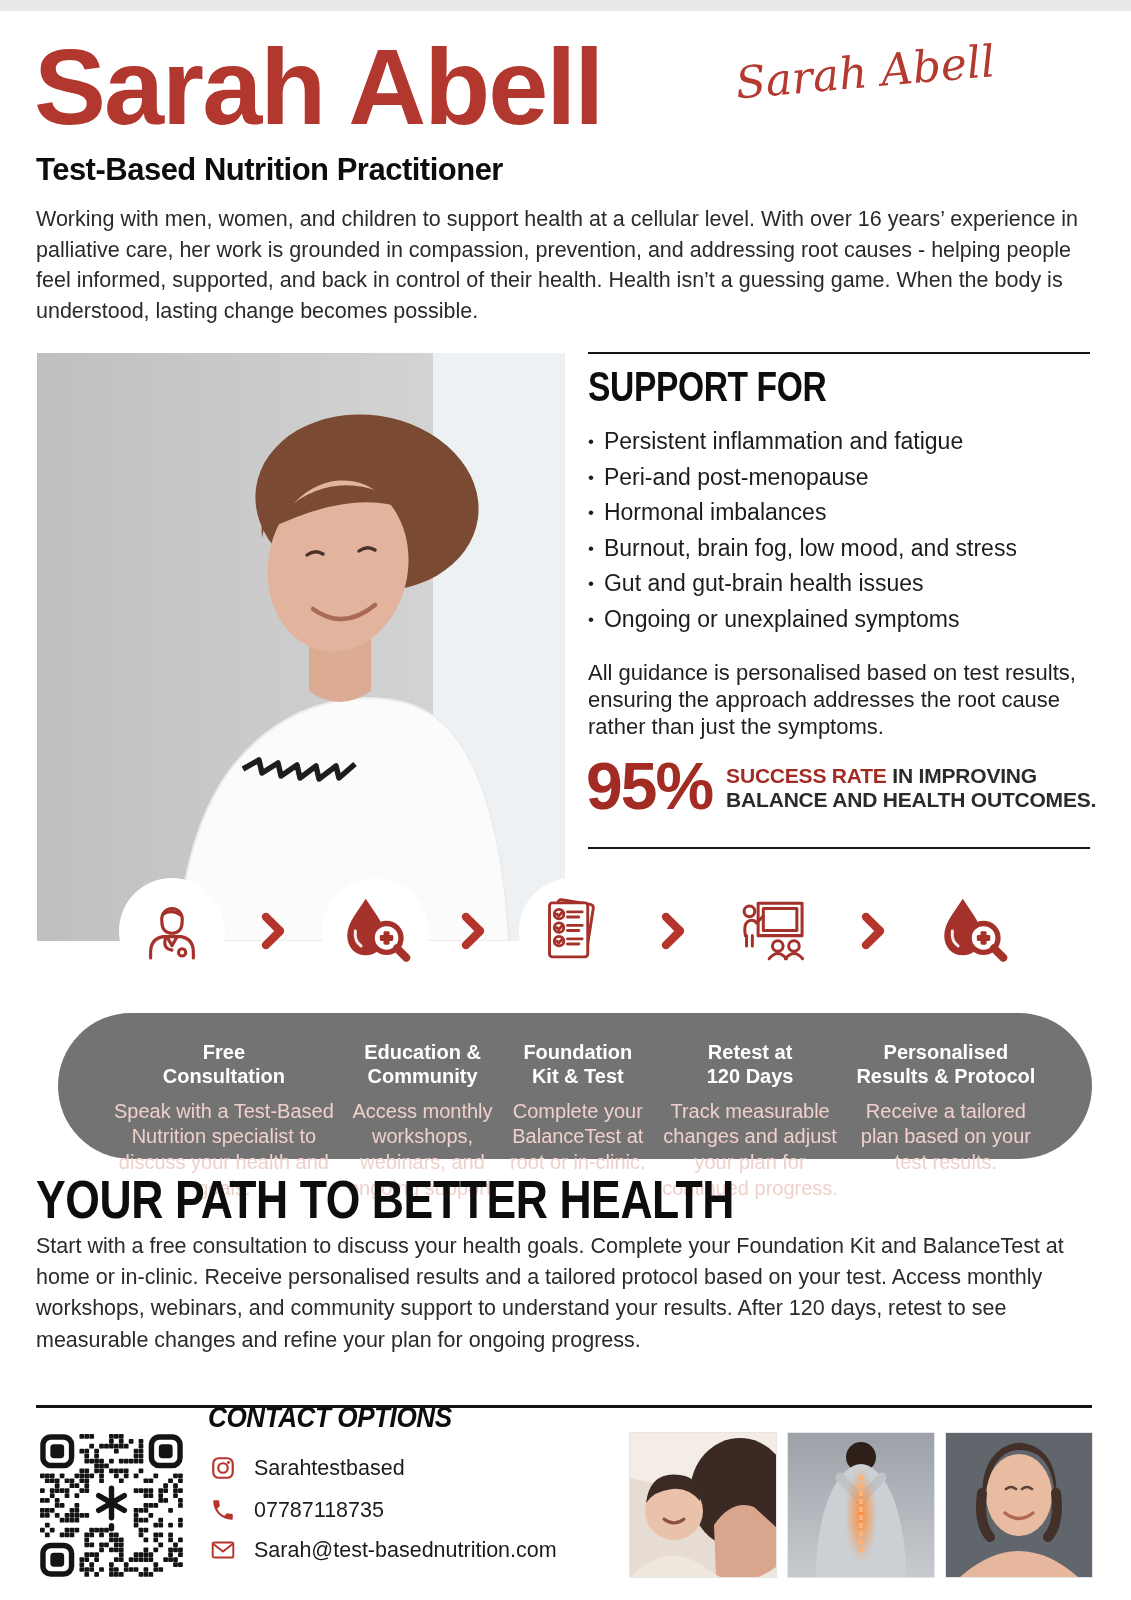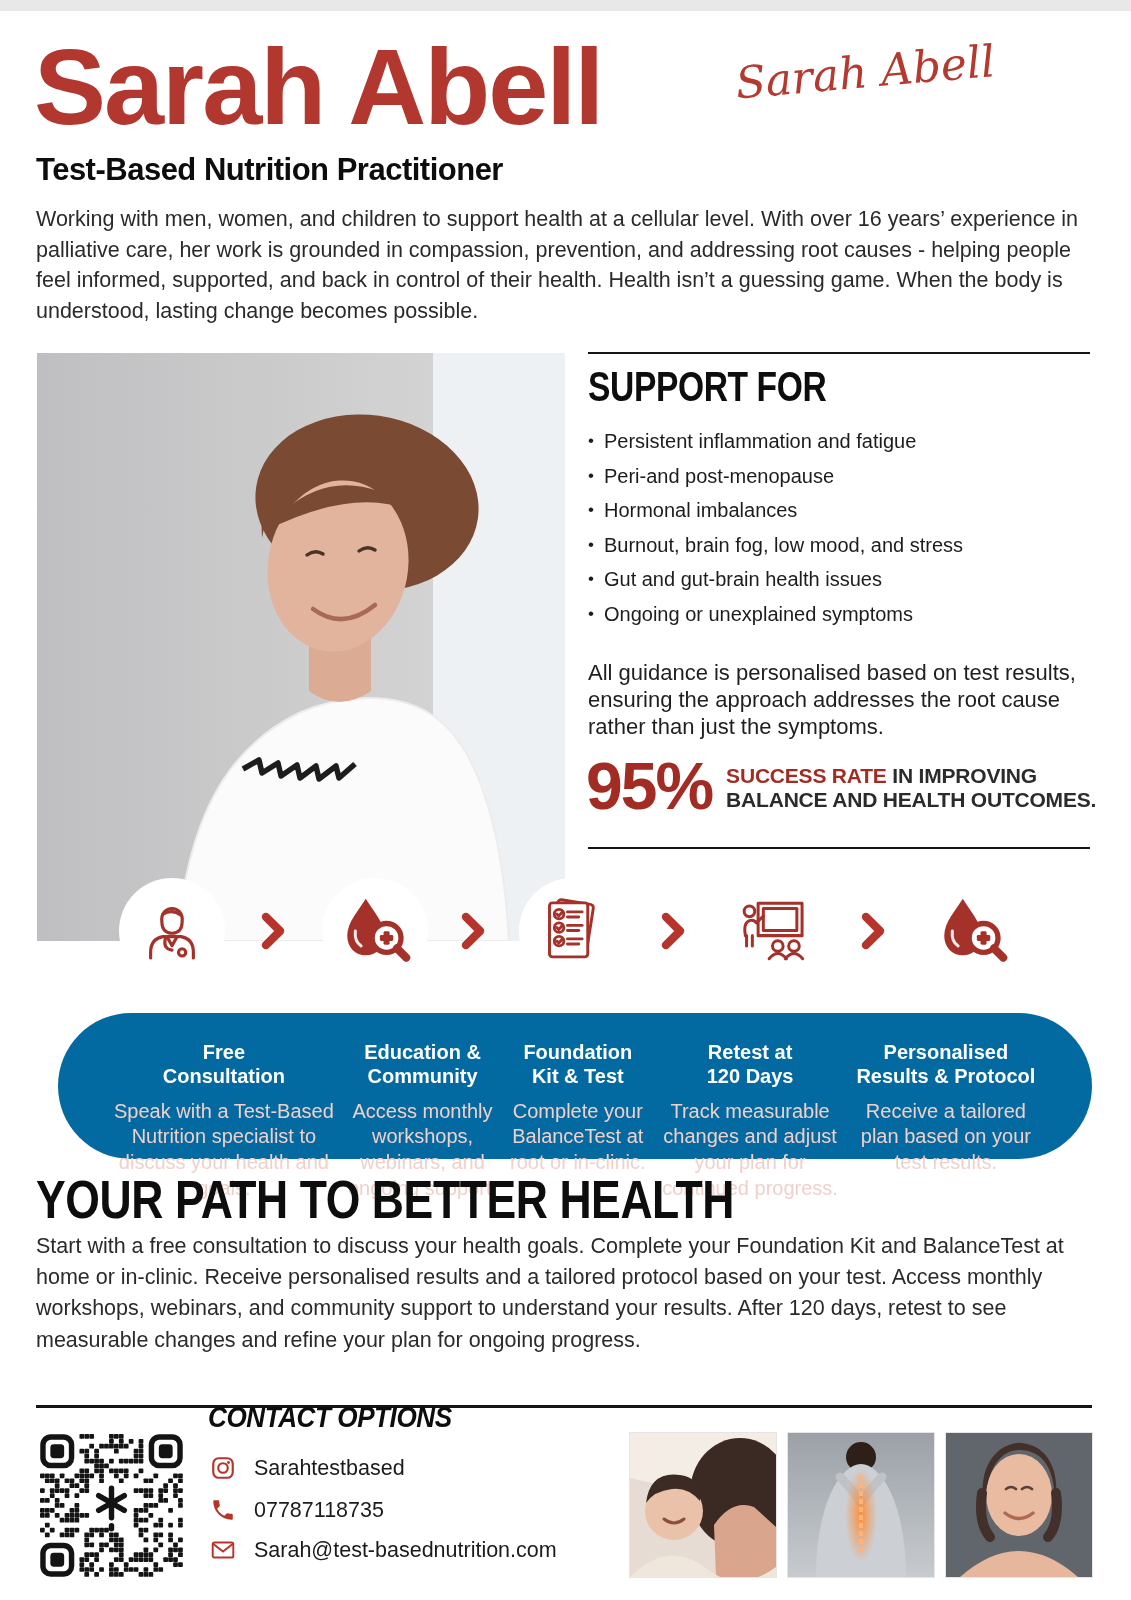--- a/index.html
+++ b/index.html
@@ -16,37 +16,37 @@
   .intro{left:36px;top:193px;width:1052px;font-size:21.5px;line-height:1.42;color:#2a2a2a;}
 
   
   .portrait{left:37px;top:342px;width:528px;height:588px;}
 
   
   .div-top{left:588px;top:341px;width:502px;height:2px;background:#141414;}
   .support-heading{left:588px;top:352px;font-size:42px;font-weight:bold;color:#0d0d0d;white-space:nowrap;}
   .condense{display:inline-block;transform:scaleX(.8);transform-origin:left center;letter-spacing:-0.5px;}
   .support-list{left:588px;top:414px;width:505px;list-style:none;margin:0;padding:0;
-                font-size:20px;line-height:33.5px;color:#1c1c1c;}
+                font-size:23px;line-height:33.5px;color:#1c1c1c;}
   .support-list li::before{content:"•";font-size:17px;margin-right:10px;position:relative;top:-2px;}
   .support-note{left:588px;top:648px;width:505px;font-size:22px;line-height:1.23;color:#1f1f1f;}
   .stat{left:586px;top:744px;display:flex;align-items:flex-start;}
   .stat-value{font-size:66px;font-weight:bold;color:#a22c23;line-height:0.95;letter-spacing:-2px;}
   .stat-text{margin-left:14px;padding-top:9px;font-size:21px;font-weight:bold;line-height:1.15;
              color:#2b2b2b;letter-spacing:-0.2px;width:410px;}
   .stat-red{color:#a22c23;}
   .div-bottom{left:588px;top:836px;width:502px;height:2px;background:#141414;}
 
   
   .pcircle{top:867px;width:106px;height:106px;border-radius:50%;background:#fff;
            display:flex;align-items:center;justify-content:center;}
   .chev{top:901px;width:26px;height:38px;}
 
   
-  .banner{left:58px;top:1002px;width:1034px;height:146px;border-radius:73px;background:#0369a1;
+  .banner{left:58px;top:1002px;width:1034px;height:146px;border-radius:73px;background:#737373;
           display:flex;justify-content:space-between;padding:0 52px;box-sizing:border-box;}
   .jcol{display:flex;flex-direction:column;align-items:center;text-align:center;padding-top:27px;}
   .jcol h4{margin:0;font-size:20px;line-height:1.22;color:#ffffff;font-weight:bold;}
   .jcol p{margin:10px 0 0 0;font-size:20px;line-height:1.28;color:#f0d0cb;}
   .c1{width:242px;} .c1 h4{max-width:150px;}
   .c2{width:180px;} .c2 h4{max-width:135px;}
   .c3{width:150px;} .c3 h4{max-width:125px;}
   .c4{width:216px;} .c4 h4{max-width:110px;}
   .c5{width:200px;} .c5 h4{max-width:185px;}
 

